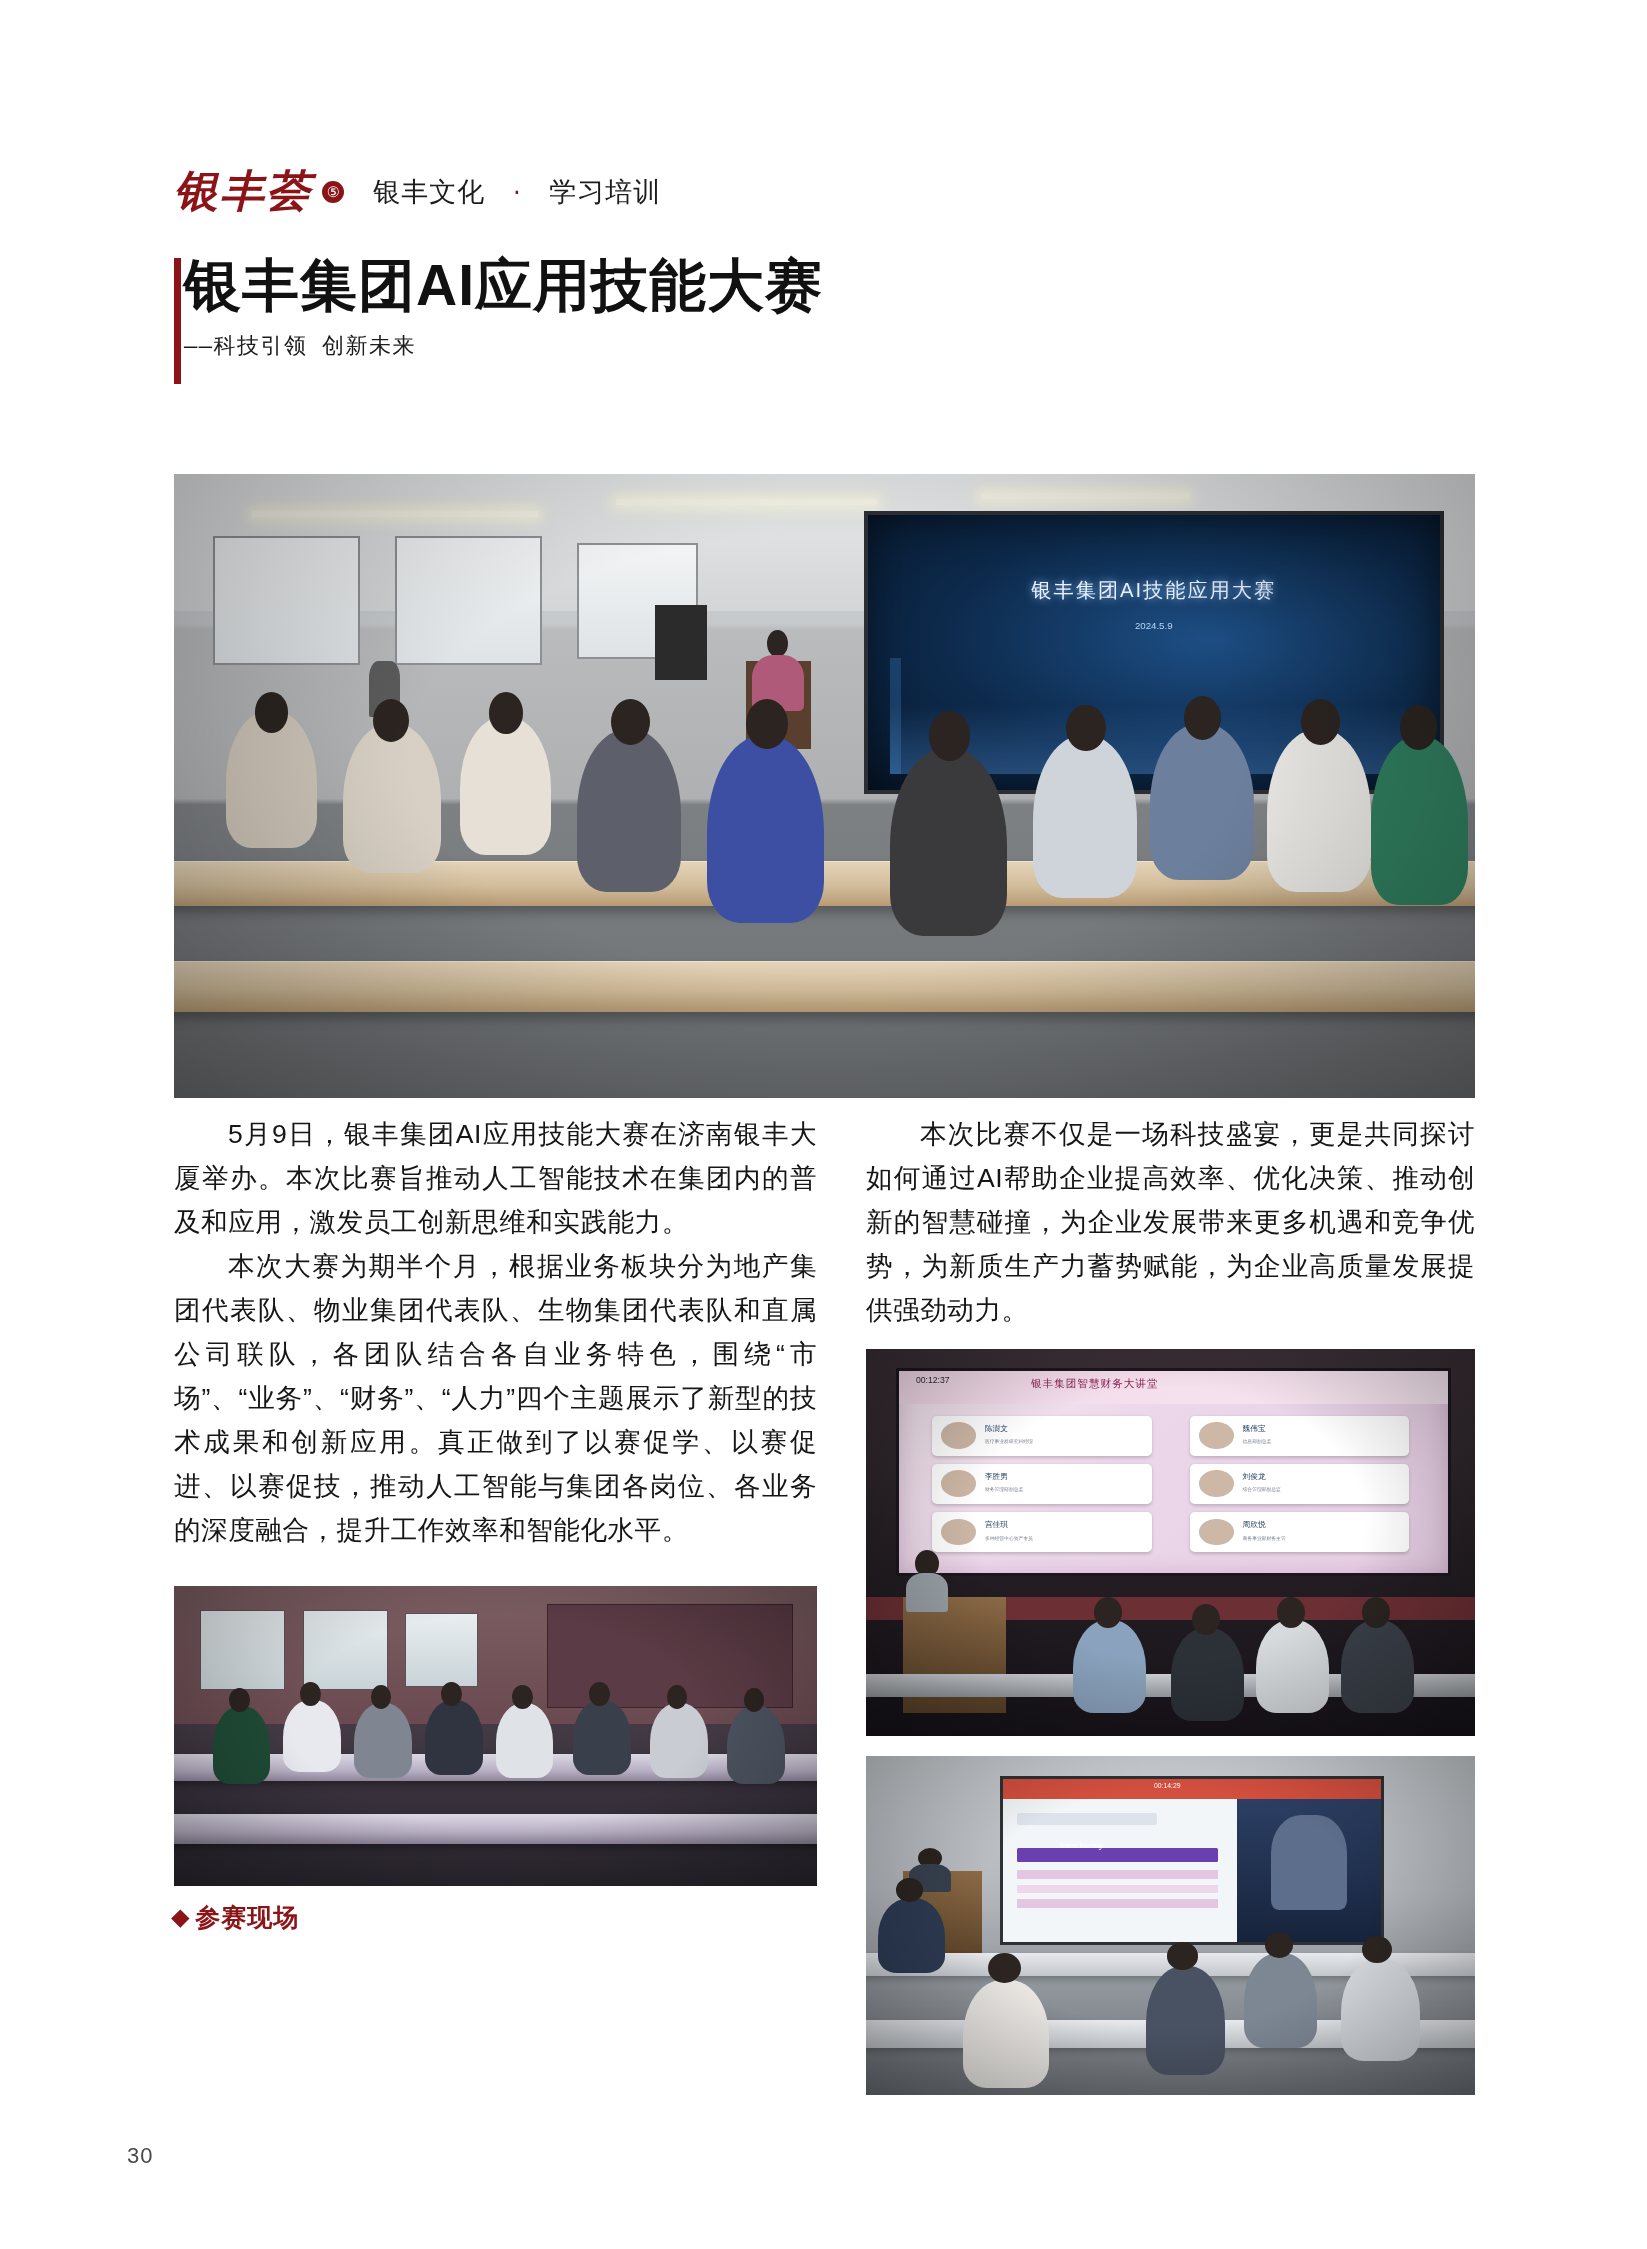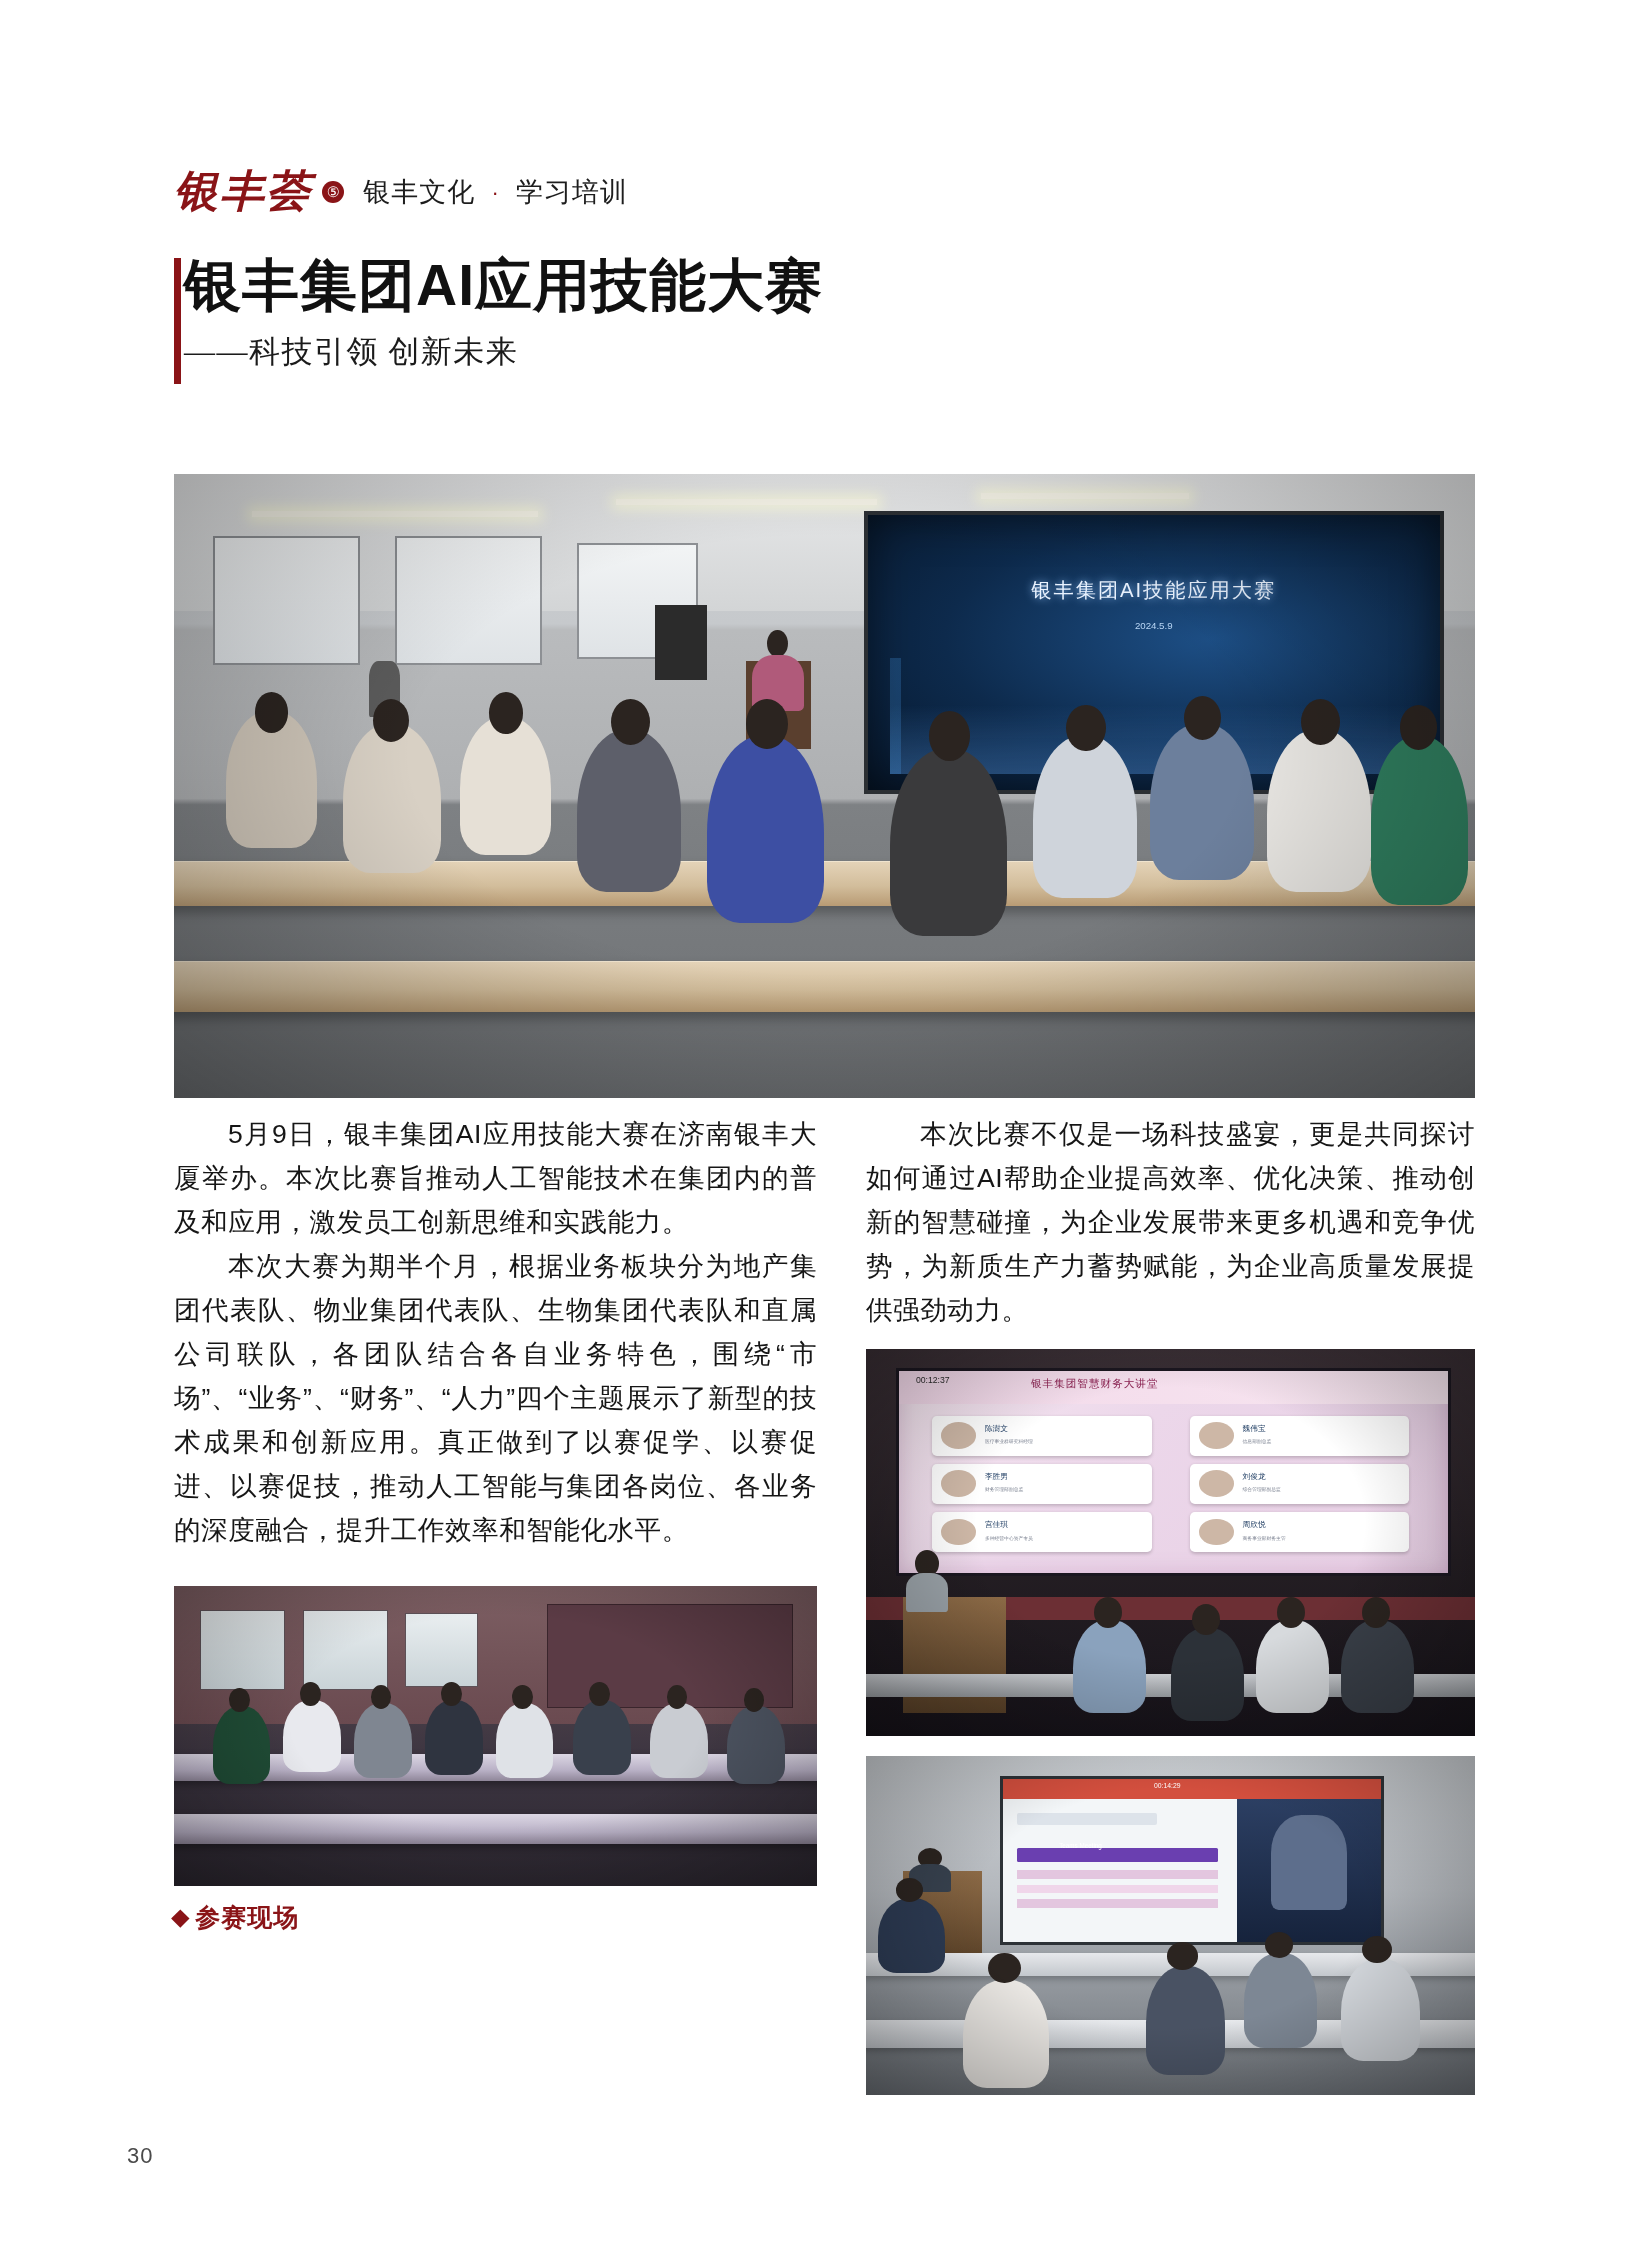--- a/index.html
+++ b/index.html
@@ -48,22 +48,22 @@
     border-radius: 50%;
     background: #8a1417;
     color: #ffffff;
     font-size: 14.5px;
     line-height: 22px;
     text-align: center;
     font-family: "Liberation Serif", serif;
     flex: 0 0 auto;
   }
   .breadcrumb {
-    margin-left: 19px;
-    font-family: Liberation Sans, sans-serif;
+    margin-left: 29px;
+    font-family: Liberation Mono, monospace;
     font-size: 27px;
     color: #1d1d1d;
     letter-spacing: 1px;
     white-space: nowrap;
   }
   .breadcrumb .sep {
     color: #8a1417;
     margin: 0 7.7px;
     font-size: 22px;
     vertical-align: middle;
@@ -89,22 +89,22 @@
     font-family: "Liberation Sans", sans-serif;
     font-weight: bold;
     font-size: 57px;
     color: #111111;
     letter-spacing: 1px;
     line-height: 1.22;
     margin: 0;
     white-space: nowrap;
   }
   .doc-subtitle {
-    font-family: Liberation Serif, serif;
-    font-size: 31px;
+    font-family: Liberation Mono, monospace;
+    font-size: 22px;
     color: #1b1b1b;
     letter-spacing: 1.5px;
     margin: 10.6px 0 0 0;
     white-space: nowrap;
   }
 
   
   .photo {
     position: absolute;
     overflow: hidden;

